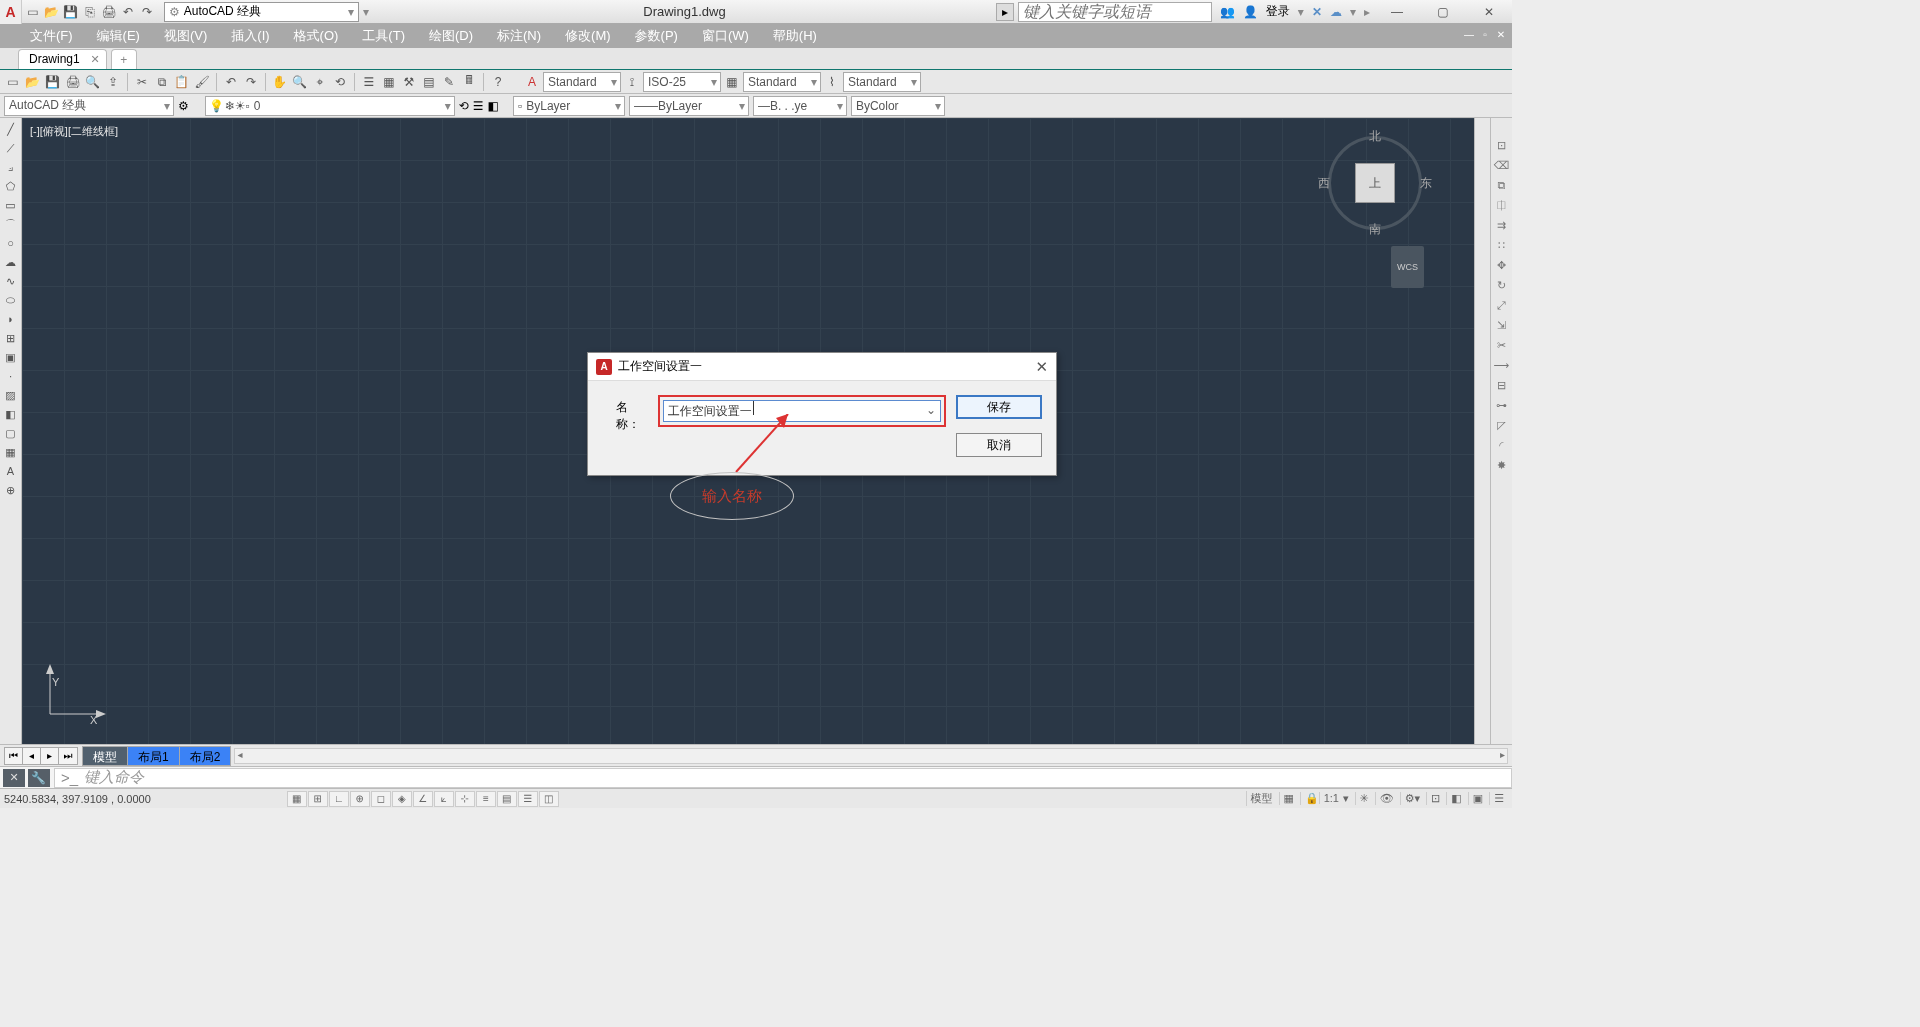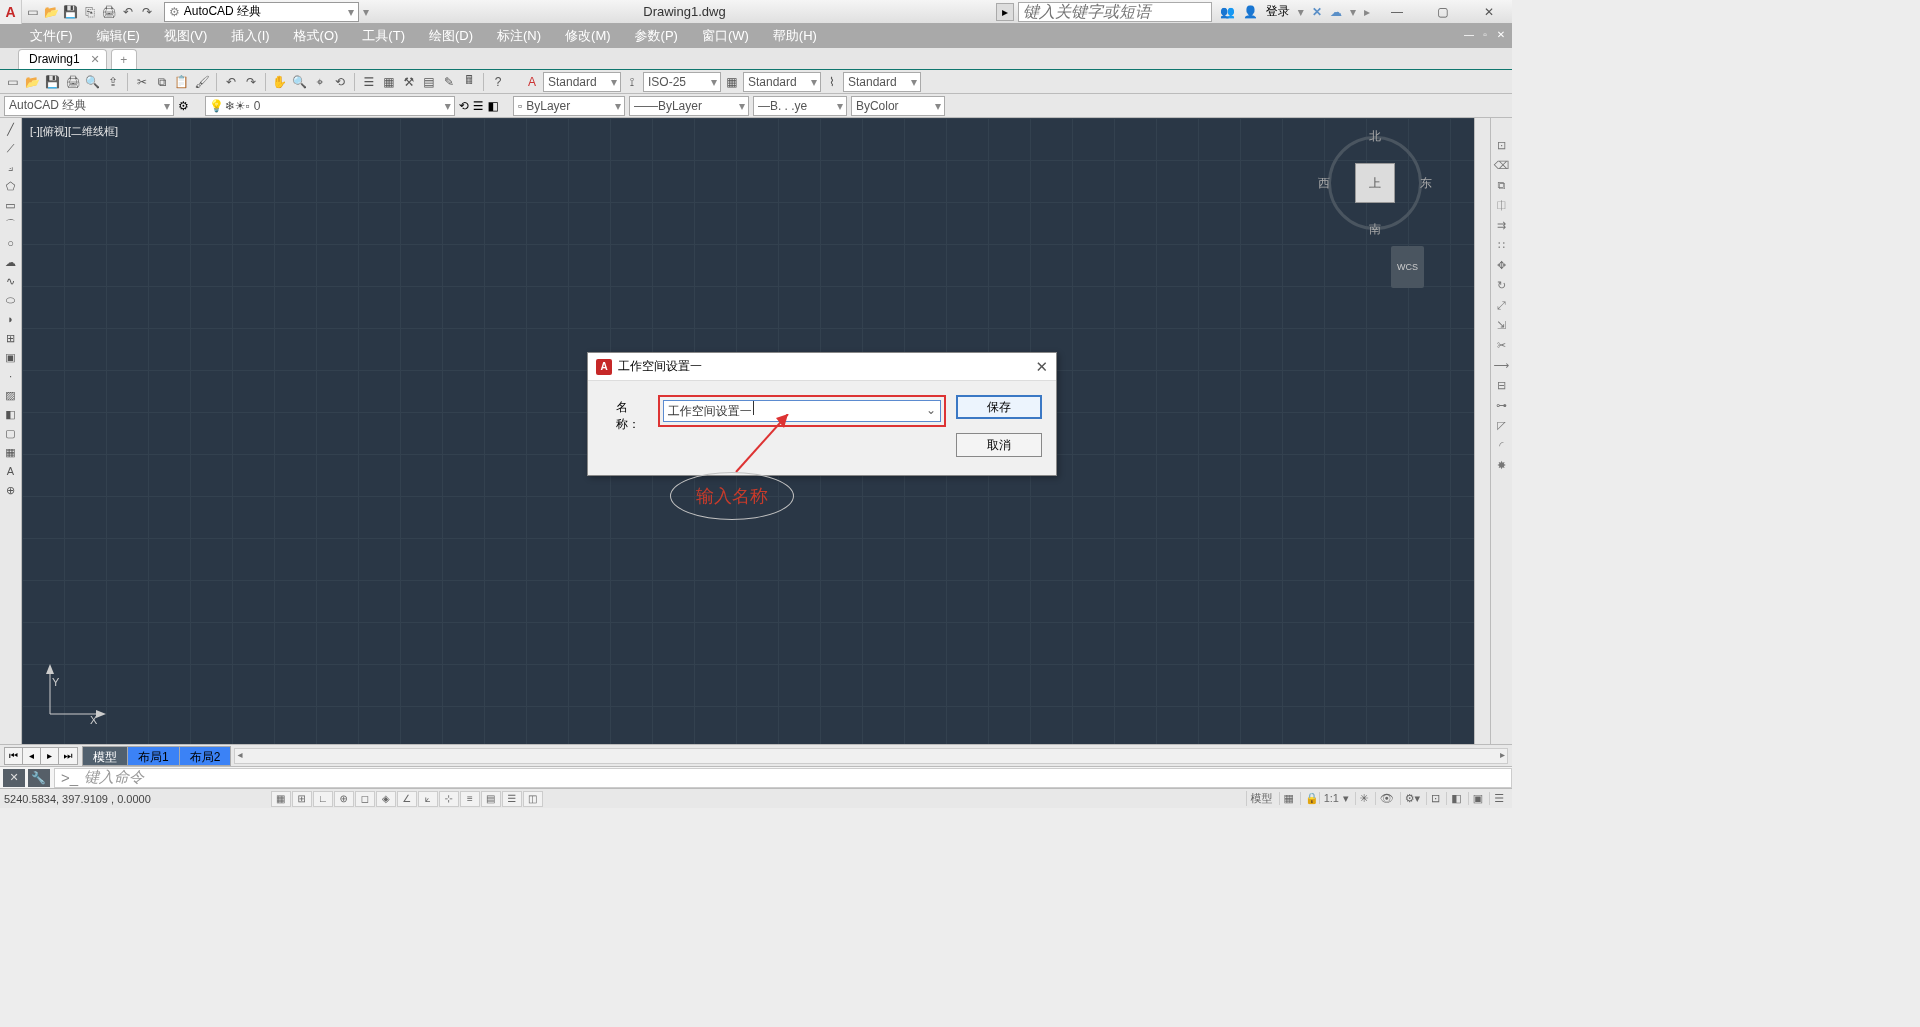--- a/index.html
+++ b/index.html
@@ -64,40 +64,40 @@
 .dlg-title .x{margin-left:auto;font-size:15px;color:#555}
 .dlg-body{padding:14px 14px 18px 28px;display:flex;align-items:flex-start;gap:0}
 .dlg-body label{padding-top:4px;margin-right:6px}
 .redbox{border:2px solid #d33;padding:3px;width:290px}
 .dlg-input{width:100%;height:22px;border:1px solid #5b8bd0;padding:0 18px 0 4px;font-size:12px;color:#333;position:relative;background:#fff}
 .dlg-input::after{content:"⌄";position:absolute;right:4px;top:2px;color:#666}
 .dlg-btns{display:flex;flex-direction:column;gap:14px;margin-left:10px}
 .dlg-btns button{width:86px;height:24px;border:1px solid #888;background:#f4f4f4;font-size:12px}
 .dlg-btns button.primary{border:2px solid #3b78c4;background:#ecf4fd}
 
-.anno-ellipse{position:absolute;top:354px;left:648px;width:124px;height:48px;border:1px solid #c1c1c1;border-radius:50%;display:flex;align-items:center;justify-content:center;color:#c73b2b;font-size:18px}
+.anno-ellipse{position:absolute;top:354px;left:648px;width:124px;height:48px;border:1px solid #c1c1c1;border-radius:50%;display:flex;align-items:center;justify-content:center;color:#c73b2b;font-size:15px}
 .anno-arrow{position:absolute;top:296px;left:706px;width:70px;height:70px;pointer-events:none}
 
 .btabs{position:absolute;left:0;right:0;bottom:42px;height:22px;background:#e8e8e8;border-top:1px solid #bbb;display:flex;align-items:center}
 .btabs .nav{display:flex;gap:0;border:1px solid #aaa;margin:0 4px}
 .btabs .nav span{width:18px;height:16px;display:flex;align-items:center;justify-content:center;font-size:10px;background:#f4f4f4;border-right:1px solid #aaa}
 .btabs .nav span:last-child{border-right:none}
 .btabs .tab{height:20px;padding:2px 10px;border:1px solid #aaa;background:#3b82f6;margin-right:-1px;font-size:12px}
 .btabs .tab.active{background:#51606e;color:#fff}
 .btabs .hsb{flex:1;height:16px;background:#f0f0f0;border:1px solid #ccc;margin:0 4px;position:relative}
 .btabs .hsb::before{content:"◂";position:absolute;left:2px;top:0;font-size:10px;color:#777}
 .btabs .hsb::after{content:"▸";position:absolute;right:2px;top:0;font-size:10px;color:#777}
 
 .cmd{position:absolute;left:0;right:0;bottom:20px;height:22px;background:#f4f4f4;border-top:1px solid #bbb;display:flex;align-items:center}
 .cmd .cx{width:22px;height:18px;background:#565f68;color:#ddd;display:flex;align-items:center;justify-content:center;margin:0 3px;font-size:11px}
 .cmd .cw{width:22px;height:18px;background:#565f68;color:#ddd;display:flex;align-items:center;justify-content:center;margin-right:4px;font-size:12px}
 .cmd .cinput{flex:1;height:20px;background:#fff;border:1px solid #ccc;color:#999;font-style:italic;font-size:15px;padding:0 6px;display:flex;align-items:center}
 .cmd .cinput .pr{color:#888;margin-right:6px;font-style:normal}
 
-.status{position:absolute;left:0;right:0;bottom:0;height:20px;background:#e8e8e8;border-top:1px solid #bbb;display:flex;align-items:center;font-size:11px;color:#444;padding:0 4px;gap:0}
+.status{position:absolute;left:0;right:0;bottom:0;height:20px;background:#e8e8e8;border-top:1px solid #bbb;display:flex;align-items:center;font-size:11px;color:#444;padding:0 4px;gap:16px}
 .status .sic{display:flex;gap:1px;margin-left:auto}
 .status .sic span{width:20px;height:16px;display:flex;align-items:center;justify-content:center;border:1px solid #ccc;background:#f2f2f2;font-size:10px;color:#666}
 .status .rgrp{display:flex;gap:2px;align-items:center}
 .status .rgrp span{padding:0 4px;border-left:1px solid #ccc;color:#666}
 </style>
 </head>
 <body>
 
 <div class="titlebar">
   <div class="appicon">A</div>

